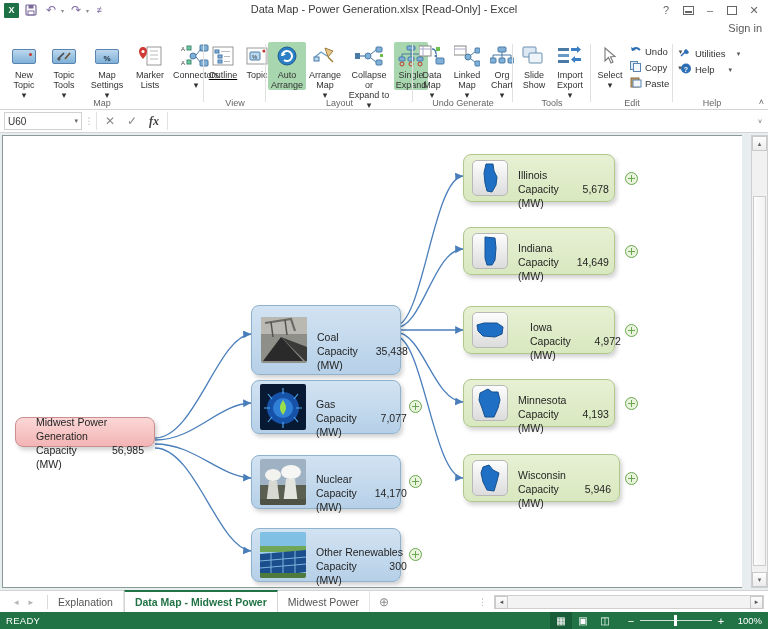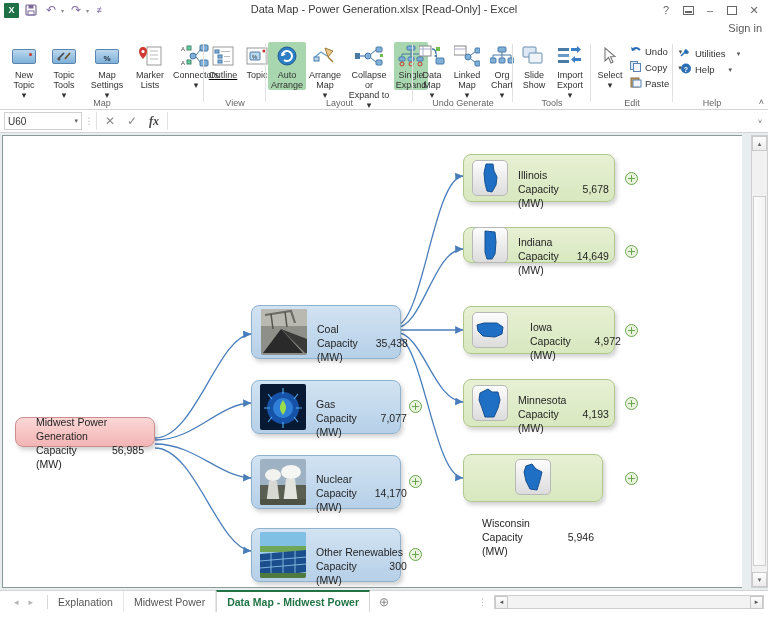--- a/index.html
+++ b/index.html
@@ -619,21 +619,21 @@
       <div class="node root" style="left:12px; top:281px; width:140px; height:30px;">
         <div class="txt">
           <span class="ttl">Midwest Power Generation</span>
           <span class="row2">
             <span class="lab">Capacity (MW)</span>
             <span class="val">56,985</span>
           </span>
         </div>
       </div>
 
-      <div class="node blue" style="left:248px; top:169px; width:150px; height:54px;padding-left:9px;">
+      <div class="node blue" style="left:248px; top:169px; width:150px; height:70px;padding-left:9px;">
         <div class="thumb">
           <svg width="46" height="46" viewBox="0 0 46 46">
               <rect width="46" height="46" fill="#8f8f8a"></rect>
               <rect y="0" width="46" height="17" fill="#b9b9b2"></rect>
               <path d="M2 44 L20 20 L42 44 Z" fill="#2a2a2a"></path>
               <path d="M20 20 L44 44 L46 44 L46 30 Z" fill="#3a3a38"></path>
               <path d="M4 6 L30 2 L34 14" stroke="#6b6b66" stroke-width="2.2" fill="none"></path>
               <path d="M10 5 L12 20 M24 3 L26 18" stroke="#55554f" stroke-width="1.5"></path>
             </svg>
         </div>
@@ -733,21 +733,21 @@
         <div class="txt">
           <span class="ttl">Illinois</span>
           <span class="row2">
             <span class="lab">Capacity (MW)</span>
             <span class="val">5,678</span>
           </span>
         </div>
       </div>
       <div class="expander" style="left:622px; top:36px;"></div>
 
-      <div class="node green" style="left:460px; top:91px; width:152px; height:36px;">
+      <div class="node green" style="left:460px; top:91px; width:152px; height:48px;">
         <div class="stateicon">
           <svg width="28" height="30" viewBox="0 0 28 30">
               <path d="M9 1 L19 2 L20 12 L19 24 L16 29 L11 29 L9 22 Z" fill="#1f6fc4" stroke="#16508f"></path>
             </svg>
         </div>
         <div class="txt">
           <span class="ttl">Indiana</span>
           <span class="row2">
             <span class="lab">Capacity (MW)</span>
             <span class="val">14,649</span>
@@ -781,21 +781,21 @@
         <div class="txt">
           <span class="ttl">Minnesota</span>
           <span class="row2">
             <span class="lab">Capacity (MW)</span>
             <span class="val">4,193</span>
           </span>
         </div>
       </div>
       <div class="expander" style="left:622px; top:261px;"></div>
 
-      <div class="node green" style="left:460px; top:318px; width:140px; height:48px;flex-direction:column;">
+      <div class="node green" style="left:460px; top:318px; width:157px; height:48px;">
         <div class="stateicon">
           <svg width="28" height="30" viewBox="0 0 28 30">
               <path d="M7 4 L13 2 L17 7 L23 10 L21 18 L18 28 L11 27 L7 19 L5 10 Z" fill="#1f6fc4" stroke="#16508f"></path>
             </svg>
         </div>
         <div class="txt">
           <span class="ttl">Wisconsin</span>
           <span class="row2">
             <span class="lab">Capacity (MW)</span>
             <span class="val">5,946</span>
@@ -813,26 +813,42 @@
     </div>
   </div>
 
   <div class="sheetbar">
     <div class="nav-arrows">
       <span>◂</span>
       <span>▸</span>
     </div>
     <div class="sheet-sep"></div>
     <div class="stab">Explanation</div>
+    <div class="stab active">Data Map - Midwest Power</div>
     <div class="stab">Midwest Power</div>
-    <div class="stab active">Data Map - Midwest Power</div>
     <div class="addsheet">⊕</div>
     <div class="hscroll-area">
       <span class="hs-dots">⋮</span>
       <div class="hs-track">
         <div class="hs-btn" style="left:0;">◂</div>
         <div class="hs-btn" style="right:0;">▸</div>
       </div>
     </div>
   </div>
 
+  <div class="statusbar">
+    <div class="status-text">READY</div>
+    <div class="status-right">
+      <div class="vbtn sel">▦</div>
+      <div class="vbtn">▣</div>
+      <div class="vbtn">◫</div>
+      <div class="zoomctl">
+        <span class="zsign">−</span>
+        <span class="ztrack">
+            <i class="zthumb"></i>
+          </span>
+        <span class="zsign">+</span>
+      </div>
+      <div class="zval">100%</div>
+    </div>
+  </div>
 
 </div>
 
 </body></html>

